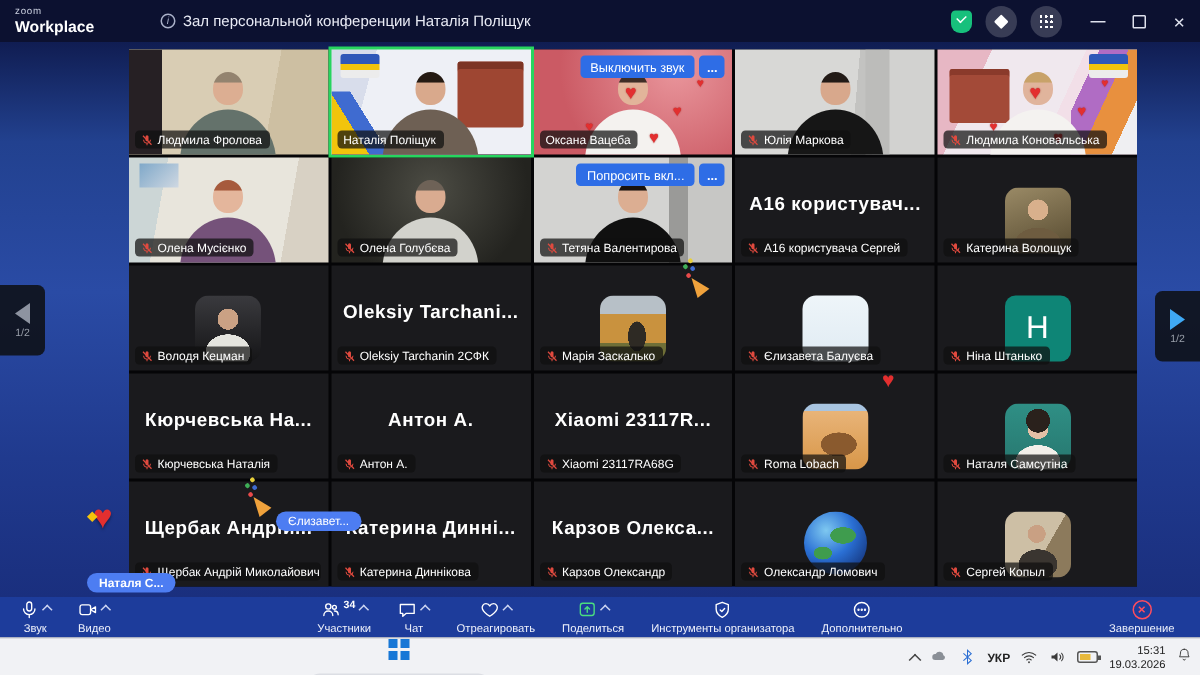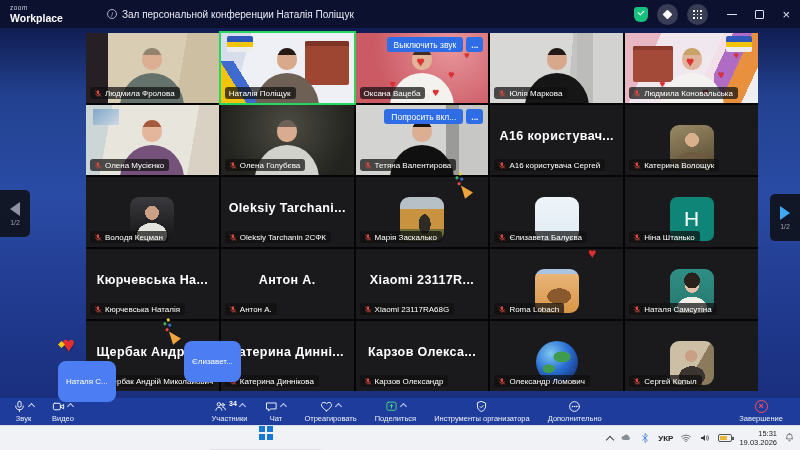--- a/index.html
+++ b/index.html
@@ -132,21 +132,21 @@
 
   .page-nav{position:absolute;width:30px;height:47px;background:rgba(14,16,21,.88);z-index:5;
      display:flex;flex-direction:column;align-items:center;justify-content:center;gap:3px;}
   .page-nav .pg{font-size:7px;color:#9aa0aa;}
   .pn-left{left:0;top:162px;border-radius:0 5px 5px 0;}
   .pn-right{right:0;top:166px;border-radius:5px 0 0 5px;}
   .tri-l{width:0;height:0;border-top:7px solid transparent;border-bottom:7px solid transparent;border-right:10px solid #8d93a0;}
   .tri-r{width:0;height:0;border-top:7px solid transparent;border-bottom:7px solid transparent;border-left:10px solid #3fa9f5;}
 
   .float{position:absolute;z-index:6;}
-  .bubble{background:#4d7df2;color:#fff;font-size:8px;padding:16px 8px;border-radius:8px;white-space:nowrap;}
+  .bubble{background:#4d7df2;color:#fff;font-size:8px;padding:2px 8px;border-radius:8px;white-space:nowrap;}
   .bigheart{color:#e32f2f;font-size:22px;line-height:1;text-shadow:0 1px 2px rgba(0,0,0,.4);}
   .sparkle{position:absolute;left:-3px;top:8px;width:5px;height:5px;background:#f5c40c;transform:rotate(45deg);}
   .smheart{color:#e32f2f;font-size:14px;line-height:1;}
   .popper{width:0;height:0;border-left:5px solid transparent;border-right:5px solid transparent;
      border-bottom:13px solid #f0a23c;transform:rotate(-38deg);position:relative;}
   .popper::after{content:"";position:absolute;left:-2px;top:-4px;width:2.5px;height:2.5px;border-radius:50%;
      background:#e84a4a;box-shadow:5px -2px 0 #3f6bd0,2px -6px 0 #3fae57,7px -7px 0 #e8d03c;}
 
   
   .toolbar{position:absolute;top:398px;left:0;width:800px;height:27px;background:#1d3c9b;
@@ -594,21 +594,21 @@
 
     <div class="float" style="left:460px;top:156px;">
         <div class="popper"></div>
       </div>
     <div class="float smheart" style="left:588px;top:218px;">♥</div>
     <div class="float bigheart" style="left:62px;top:306px;">♥<span class="sparkle"></span></div>
     <div class="float" style="left:168px;top:302px;">
         <div class="popper"></div>
       </div>
     <div class="float bubble" style="left:184px;top:313px;">Єлизавет...</div>
-    <div class="float bubble" style="left:58px;top:333px;">Наталя С...</div>
+    <div class="float bubble" style="left:58px;top:354px;font-weight:bold;">Наталя С...</div>
   </div>
 
   <div class="toolbar">
     <div class="grp-left">
       <button class="tbi">
         <span class="irow">
             <svg viewBox="0 0 24 24">
               <rect x="9" y="2.5" width="6" height="11" rx="3"></rect>
               <path d="M5 11a7 7 0 0 0 14 0M12 18v3.5"></path>
             </svg>

